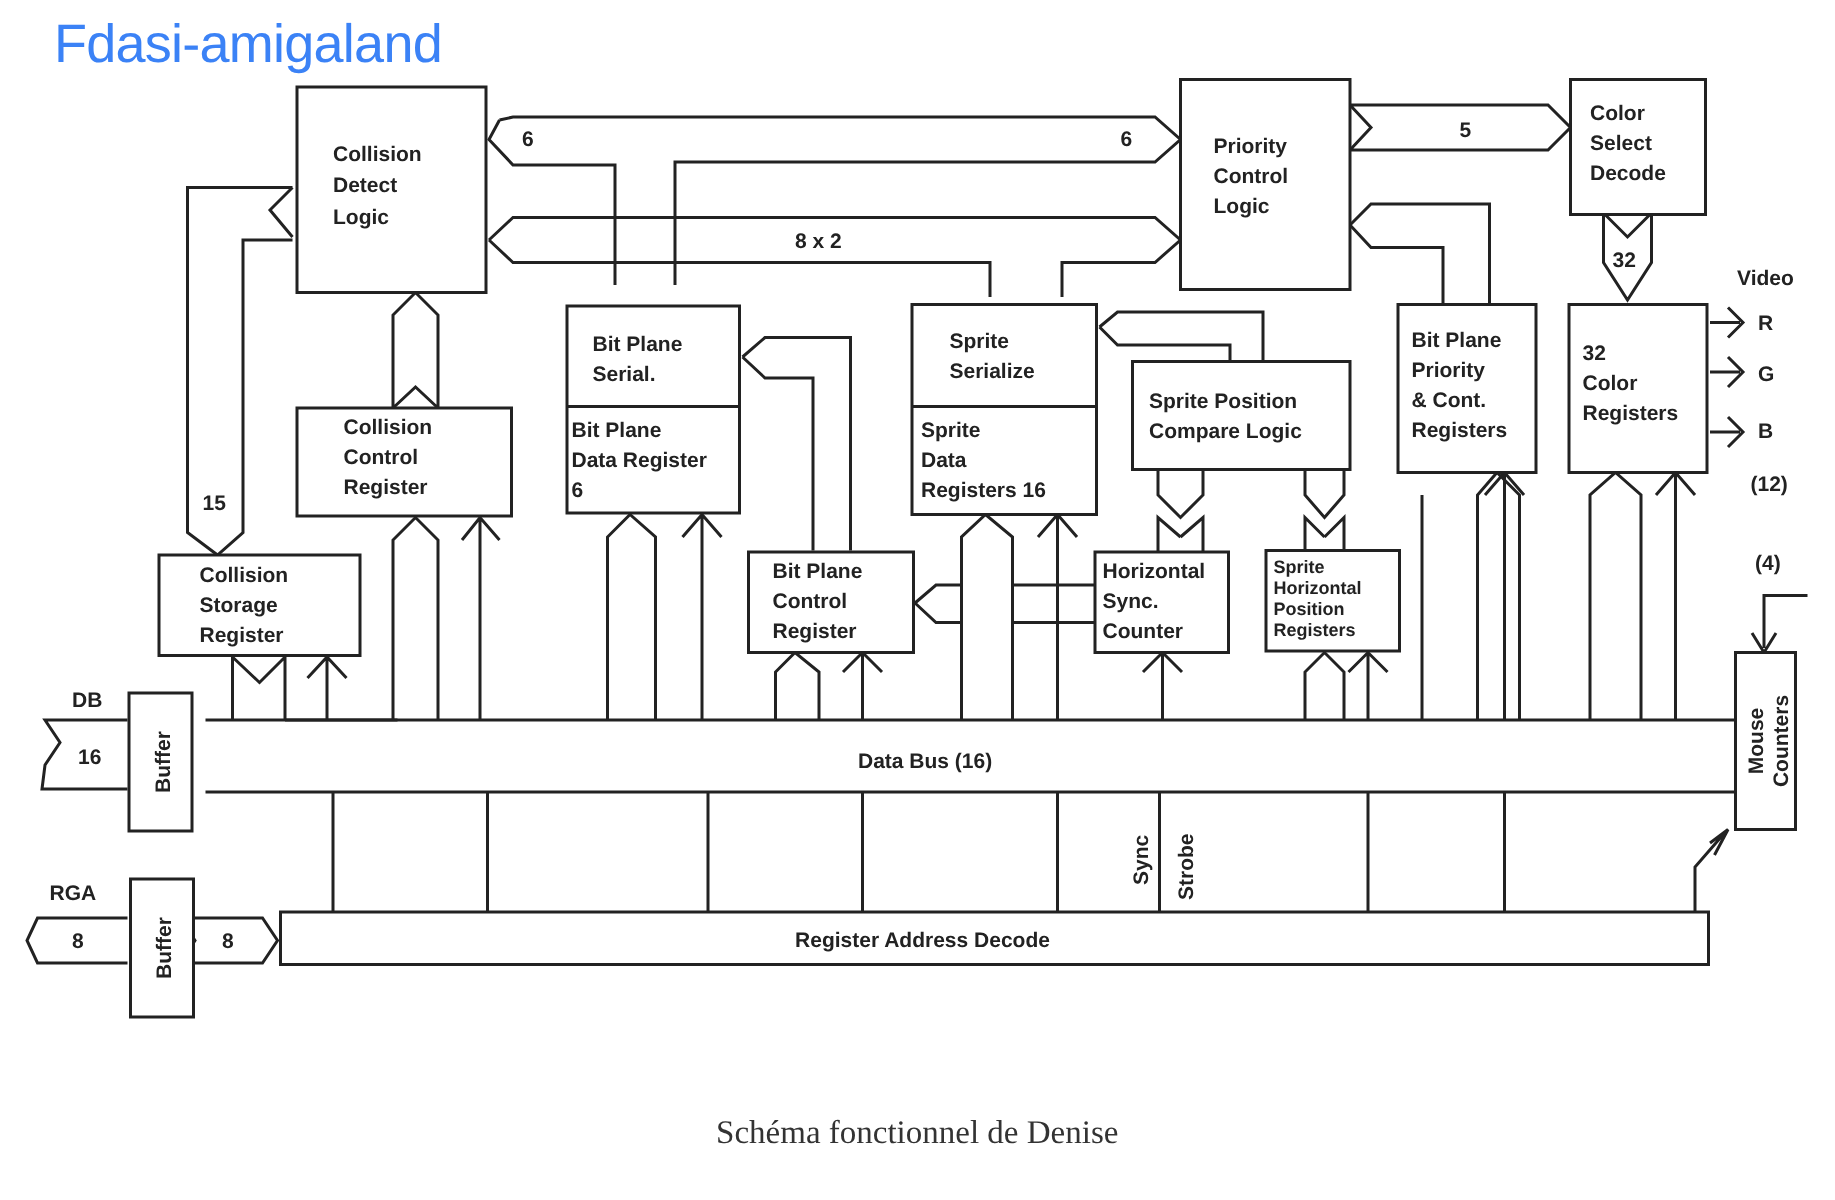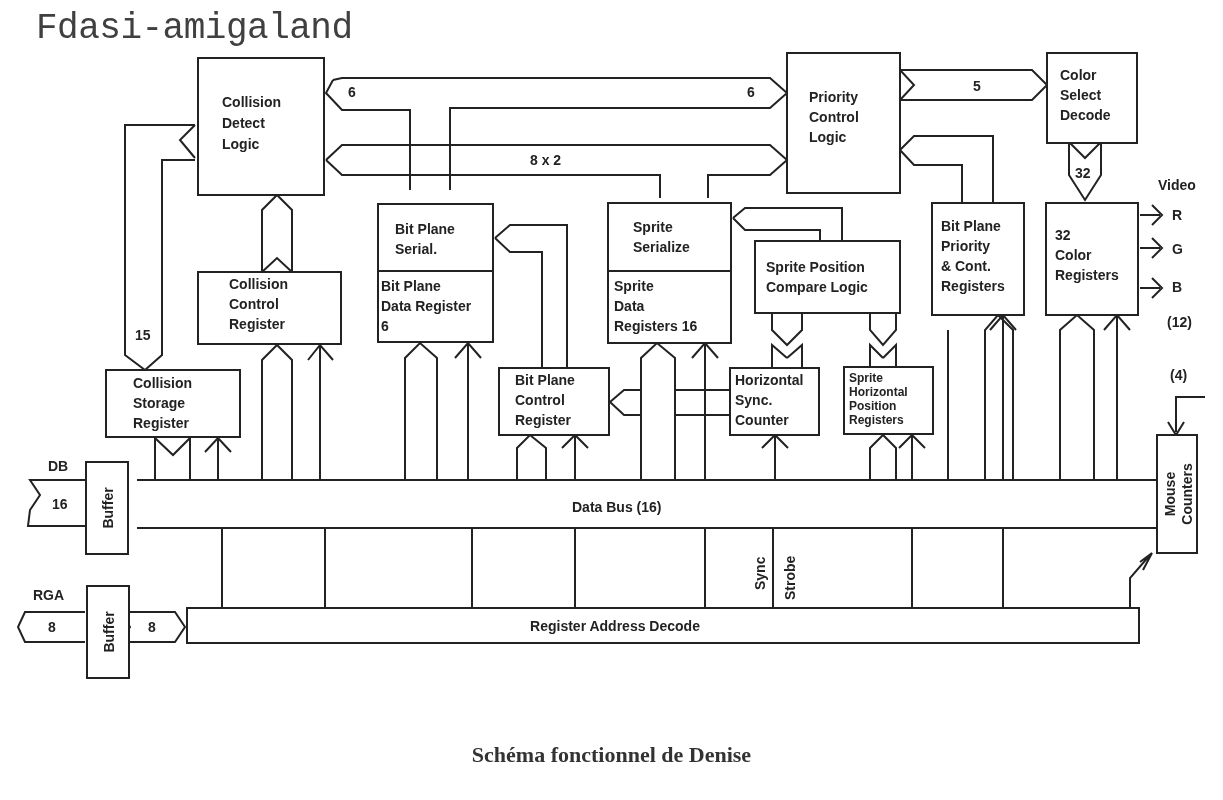--- a/index.html
+++ b/index.html
@@ -1,18 +1,18 @@
 <!DOCTYPE html>
 <html><head>
 <meta charset="utf-8">
 <style>
   html,body{margin:0;padding:0;background:#fff;}
   body{width:1223px;height:800px;position:relative;overflow:hidden;font-family:"Liberation Sans",sans-serif;}
-  #watermark{position:absolute;left:36px;top:8px;font-family:Liberation Mono, monospace;font-size:36px;color:#404040;letter-spacing:-0.5px;}
-  #caption{position:absolute;left:0;width:1223px;top:742px;text-align:center;font-family:"Liberation Serif",serif;font-weight:bold;font-size:22px;color:#333;}
+  #watermark{position:absolute;left:36px;top:8px;font-family:Liberation Sans, sans-serif;font-size:36px;color:#3b82f6;letter-spacing:-0.5px;}
+  #caption{position:absolute;left:0;width:1223px;top:742px;text-align:center;font-family:"Liberation Serif",serif;font-weight:normal;font-size:22px;color:#333;}
   svg{position:absolute;left:0;top:0;}
   .ln{fill:none;stroke:#222;stroke-width:2;stroke-linejoin:miter;}
   .bx{fill:#fff;stroke:#222;stroke-width:2;}
   .t{font-family:"Liberation Sans",sans-serif;font-weight:bold;font-size:14px;fill:#222;}
 </style>
 </head>
 <body>
 
 <div id="watermark">Fdasi-amigaland</div>
 

